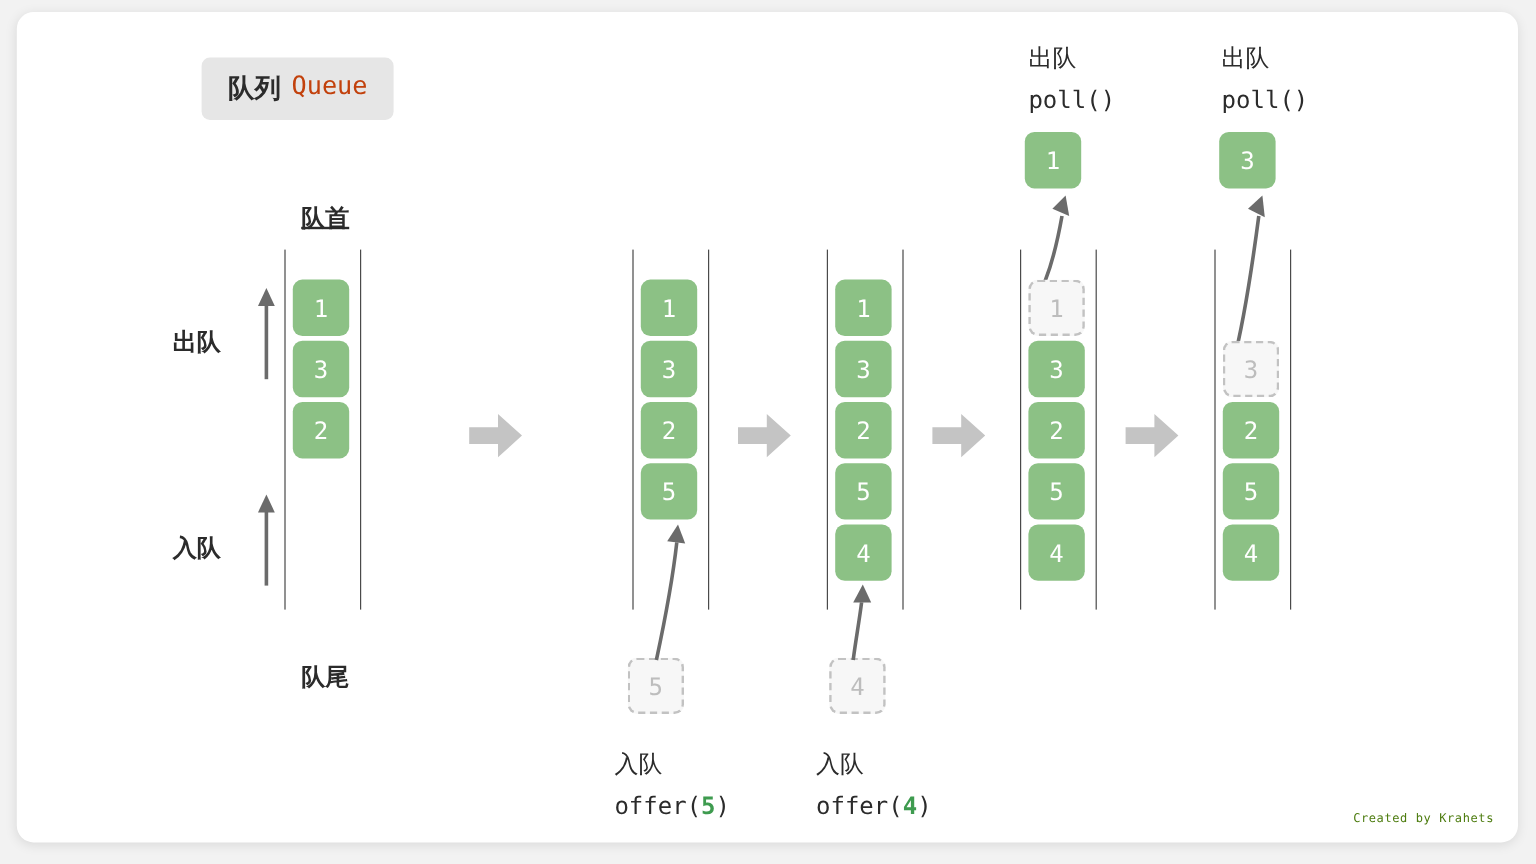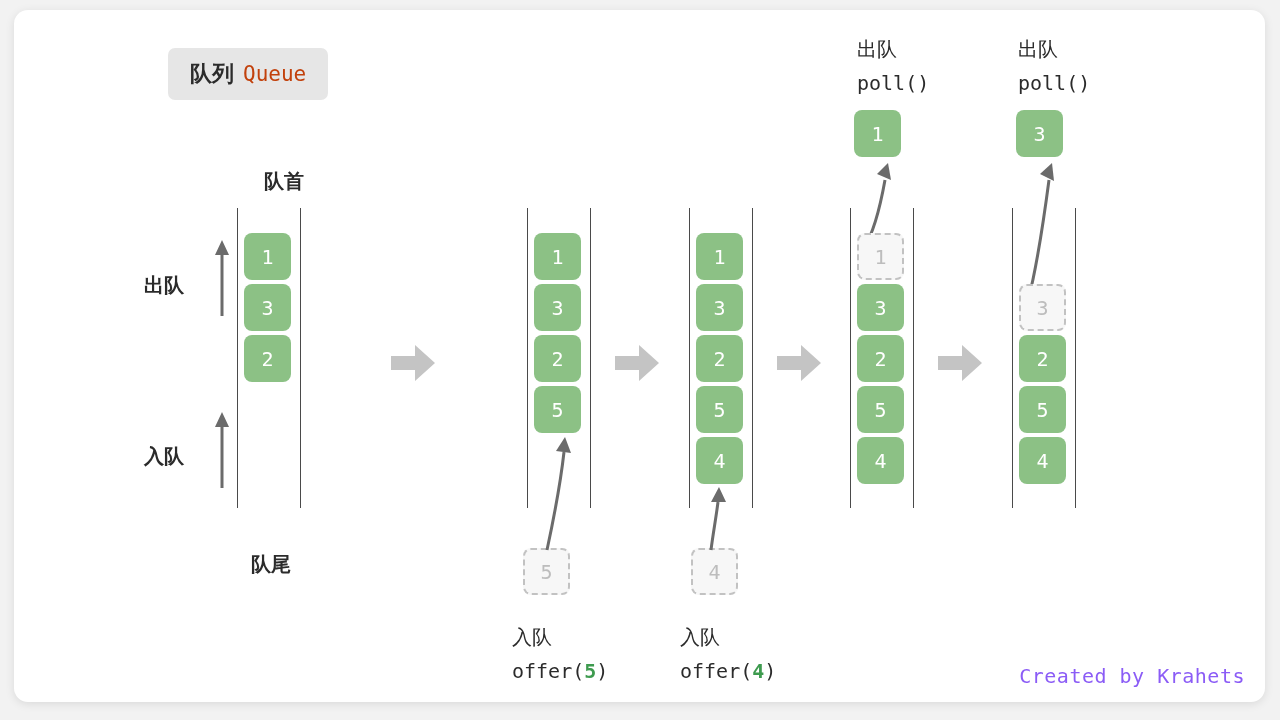--- a/index.html
+++ b/index.html
@@ -13,21 +13,21 @@
     position:absolute;left:14px;top:10px;width:1251px;height:692px;
     background:#ffffff;border-radius:14px;
     box-shadow:0 2px 10px rgba(0,0,0,0.10);
   }
   .stage{position:absolute;left:0;top:0;width:1251px;height:692px;}
 
   
   #title-pill{
     position:absolute;left:154px;top:38px;
     padding:11px 22px;border-radius:7px;background:#e6e6e6;
-    display:flex;align-items:center;gap:9px;white-space:nowrap;
+    display:flex;align-items:flex-start;gap:9px;white-space:nowrap;
   }
   #title-pill .cn{font-size:22px;font-weight:bold;color:#2b2b2b;}
   #title-pill .en{font-size:21px;color:#c2410c;font-family:"DejaVu Sans Mono","Liberation Mono",monospace;}
 
   
   .rail{position:absolute;width:1px;background:#4a4a4a;}
 
   
   .box{
     position:absolute;width:47px;height:47px;border-radius:8px;
@@ -53,36 +53,36 @@
   .op-title .l2{font-size:20px;color:#2b2b2b;font-family:"DejaVu Sans Mono","Liberation Mono",monospace;}
 
   .caption{position:absolute;white-space:nowrap;line-height:1.7;}
   .caption .l1{font-size:20px;color:#2b2b2b;}
   .caption .l2{font-size:20px;color:#2b2b2b;font-family:"DejaVu Sans Mono","Liberation Mono",monospace;}
   .caption .l2 .g{color:#3e9b4f;font-weight:bold;}
 
   #credit{
     position:absolute;right:20px;bottom:14px;
     font-family:"DejaVu Sans Mono","Liberation Mono",monospace;
-    font-size:20px;color:#8b5cf6;letter-spacing:.5px;
+    font-size:10px;color:#4d7c0f;letter-spacing:.5px;
   }
   svg{overflow:visible;}
 </style>
 </head>
 <body>
 
 <div id="card">
   <div class="stage">
 
     <div id="title-pill">
       <span class="cn">队列</span>
       <span class="en">Queue</span>
     </div>
 
-    <div class="head-foot" style="left:250px;top:158px;">队首</div>
+    <div class="head-foot" style="left:237px;top:158px;text-decoration:underline;">队首</div>
     <div class="head-foot" style="left:237px;top:541px;">队尾</div>
 
     <div class="side-label" style="left:130px;top:262px;">出队</div>
     <svg style="position:absolute;left:198px;top:230px;" width="24" height="78">
       <line x1="10" y1="76" x2="10" y2="12" stroke="#6b6b6b" stroke-width="3"></line>
       <path d="M10 0 L17 15 L3 15 Z" fill="#6b6b6b"></path>
     </svg>
 
     <div class="side-label" style="left:130px;top:433px;">入队</div>
     <svg style="position:absolute;left:198px;top:402px;" width="24" height="78">

